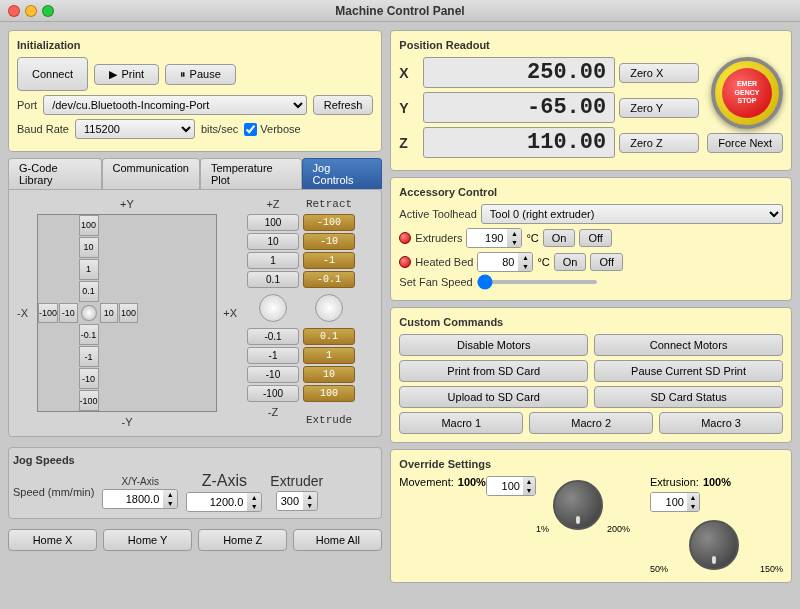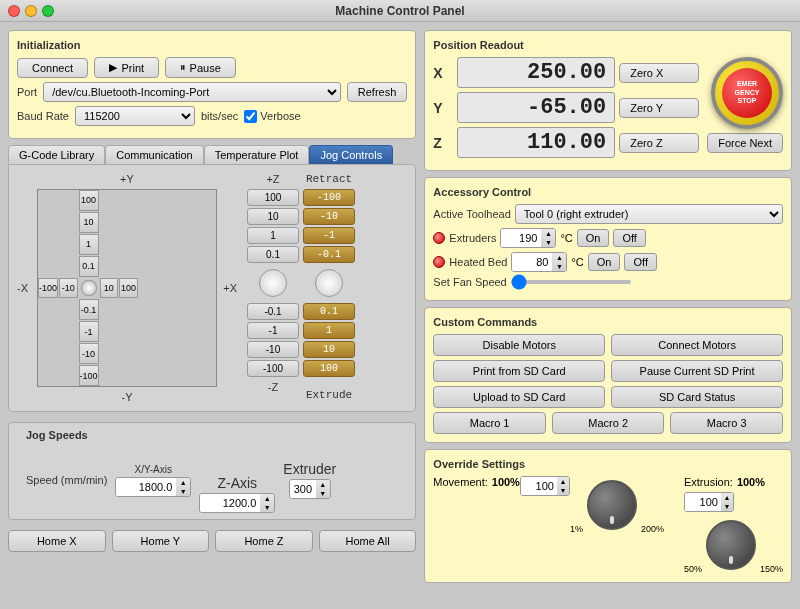--- a/index.html
+++ b/index.html
@@ -71,21 +71,21 @@
       border: 1px solid #999;
       border-radius: 4px;
       padding: 3px 10px;
       font-size: 11px;
       cursor: pointer;
       display: flex;
       align-items: center;
       gap: 4px;
       white-space: nowrap;
     }
-    .btn-connect { padding: 3px 14px; }
+    .btn-connect { padding: 10px 14px; }
     .btn-print { padding: 3px 14px; }
     .btn-pause { padding: 3px 14px; }
     .select-field {
       background: linear-gradient(to bottom, #f5f5f5, #e0e0e0);
       border: 1px solid #999;
       border-radius: 3px;
       padding: 2px 4px;
       font-size: 11px;
       cursor: pointer;
     }
@@ -317,21 +317,21 @@
       width: 12px; height: 9px;
       font-size: 7px;
       cursor: pointer;
       display: flex; align-items: center; justify-content: center;
       border: none; background: transparent;
     }
     .jog-speeds {
       background: #d4d4d4;
       border: 1px solid #aaa;
       border-radius: 4px;
-      padding: 6px 17px;
+      padding: 6px 4px;
       margin-top: 4px;
     }
     .home-buttons {
       display: flex;
       gap: 6px;
       margin-top: 4px;
     }
     .home-btn {
       flex: 1;
       background: linear-gradient(to bottom, #e8e8e8, #d0d0d0);
@@ -477,21 +477,21 @@
           <label style="font-size:10px;">X/Y-Axis</label>
           <div class="num-input-wrap">
             <input class="num-input" style="width: 60px;" type="text" value="1800.0">
             <div class="num-spin">
               <button class="num-spin-btn">▲</button>
               <button class="num-spin-btn">▼</button>
             </div>
           </div>
         </div>
         <div style="display:flex; flex-direction:column; align-items:center; gap:2px;">
-          <label style="font-size:14px;margin-top:28px;">Z-Axis</label>
+          <label style="font-size:16px;">Z-Axis</label>
           <div class="num-input-wrap">
             <input class="num-input" style="width: 60px;" type="text" value="1200.0">
             <div class="num-spin">
               <button class="num-spin-btn">▲</button>
               <button class="num-spin-btn">▼</button>
             </div>
           </div>
         </div>
         <div style="display:flex; flex-direction:column; align-items:center; gap:2px;">
           <label style="font-size:14px;">Extruder</label>
@@ -644,21 +644,21 @@
           </div>
           <div style="display:flex; align-items:center; gap:4px; margin-bottom:4px;">
             <div class="spinner-wrap">
               <input class="spinner-input" type="text" value="100" style="">
               <div class="spinner-btns">
                 <button class="spinner-btn">▲</button>
                 <button class="spinner-btn">▼</button>
               </div>
             </div>
           </div>
-          <div style="display:flex; align-items:flex-end; gap:4px;justify-content:center;">
+          <div style="display:flex; align-items:flex-end; gap:21px;justify-content:center;">
             <span style="font-size:9px;">50%</span>
             <div class="knob">
               <div class="knob-indicator"></div>
             </div>
             <span style="font-size:9px;">150%</span>
           </div>
         </div>
       </div>
     </div>
   </div>

